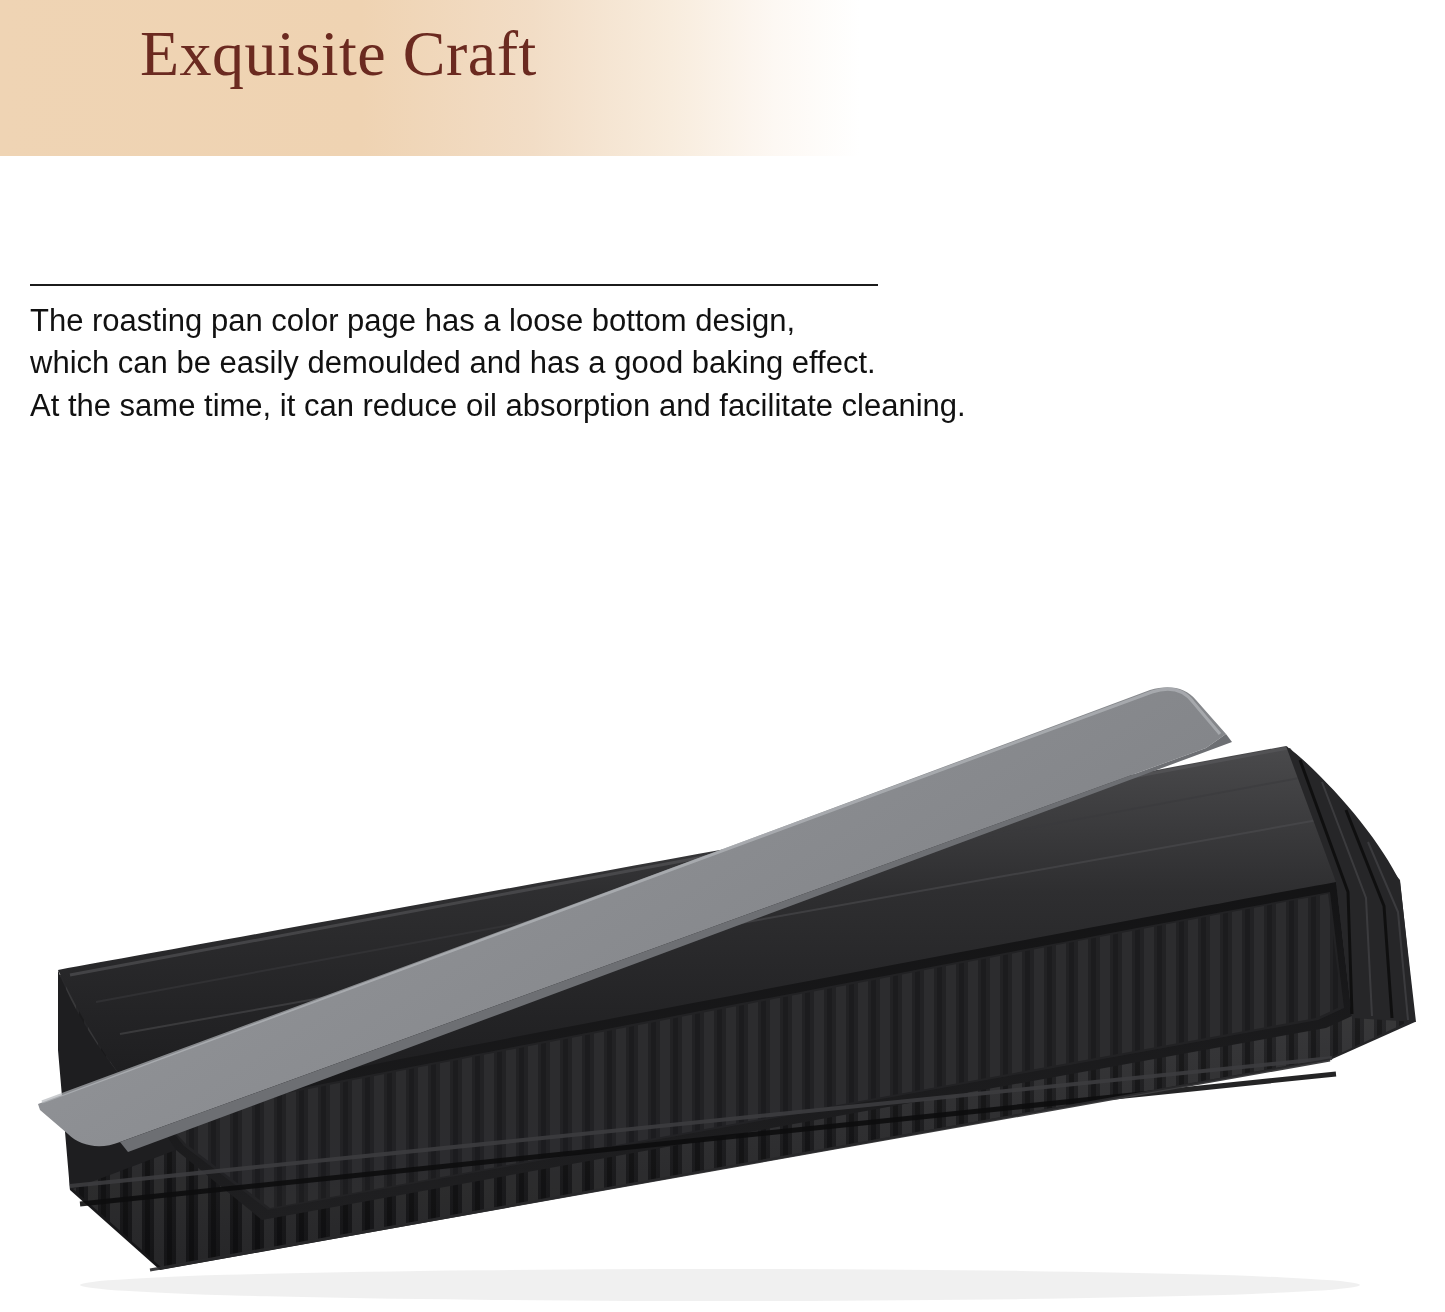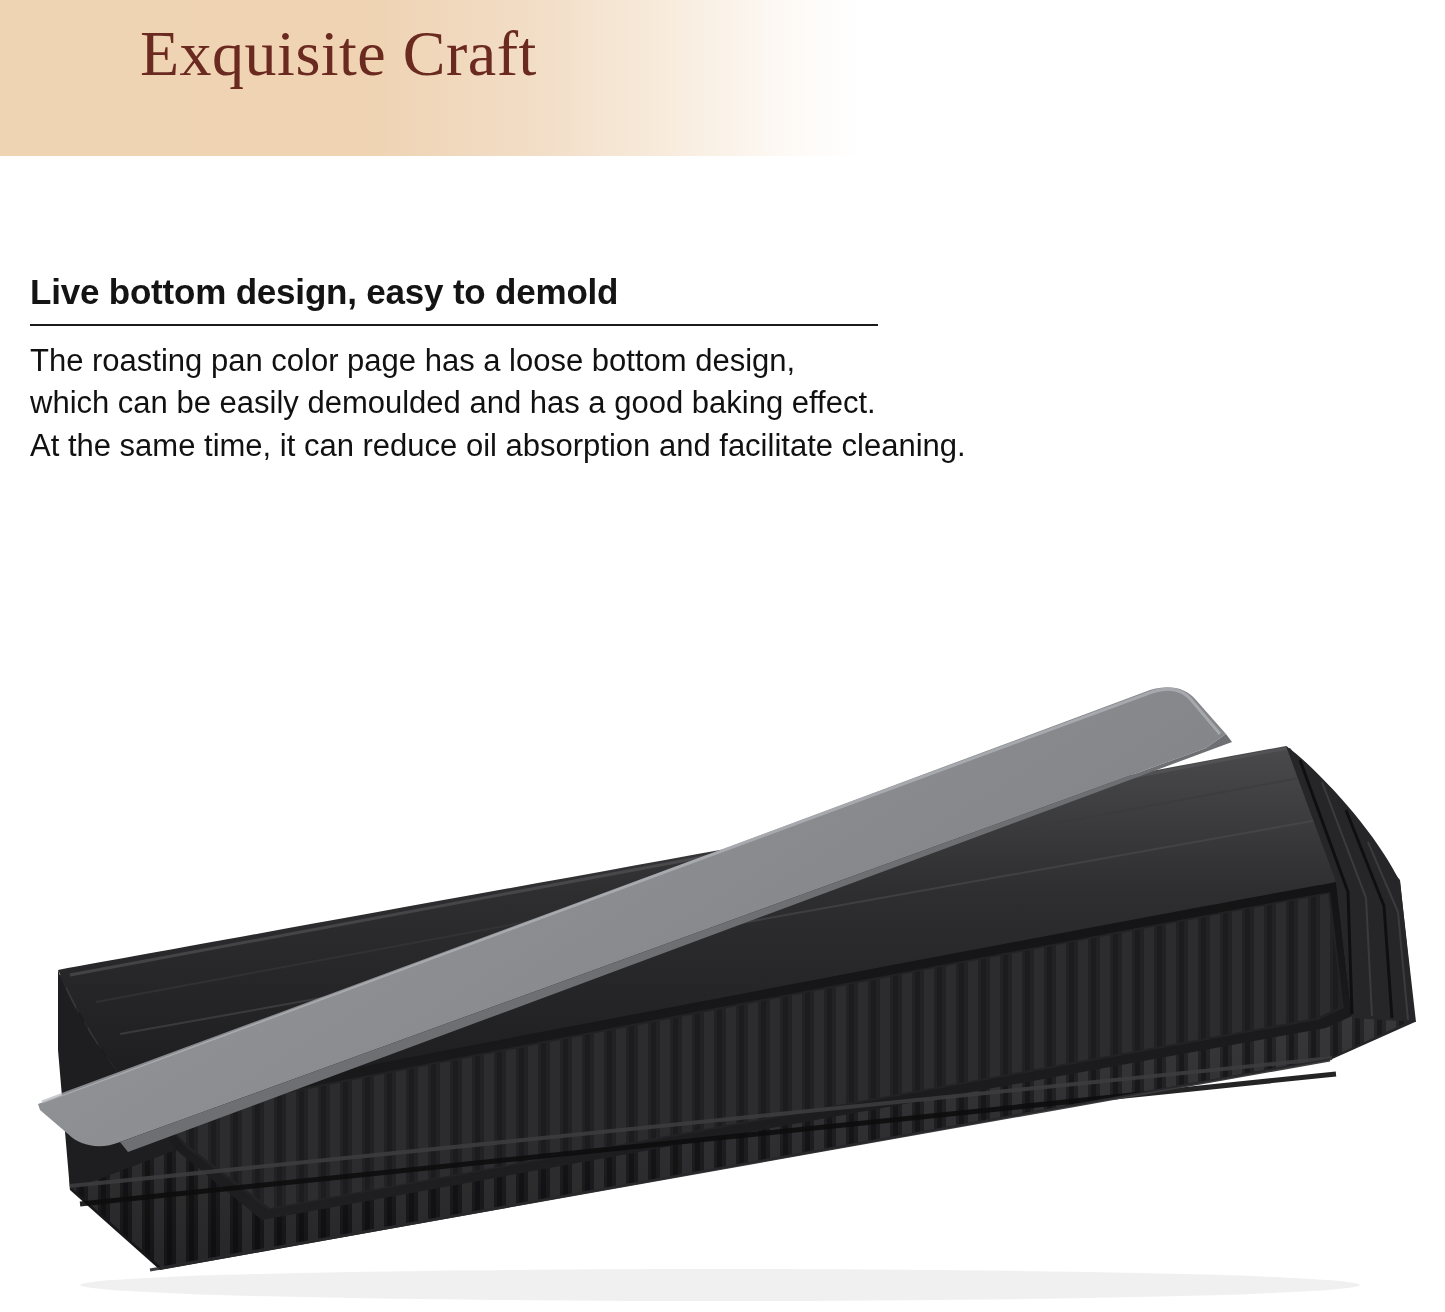--- a/index.html
+++ b/index.html
@@ -78,21 +78,20 @@
   }
 </style>
 </head>
 <body>
 
 <div class="banner">
   <div class="banner-title">Exquisite Craft</div>
 </div>
 
 <div class="section">
-  <div class="section-heading">Live bottom design, easy to demold</div>
   <div class="rule"></div>
   <div class="body-copy">The roasting pan color page has a loose bottom design,
 which can be easily demoulded and has a good baking effect.
 At the same time, it can reduce oil absorption and facilitate cleaning.</div>
 </div>
 
 <div class="photo">
   <svg width="1445" height="682" viewBox="0 0 1445 682" xmlns="http://www.w3.org/2000/svg">
     <defs>
       <linearGradient id="panelGrad" x1="0" y1="0" x2="1" y2="0.6">

